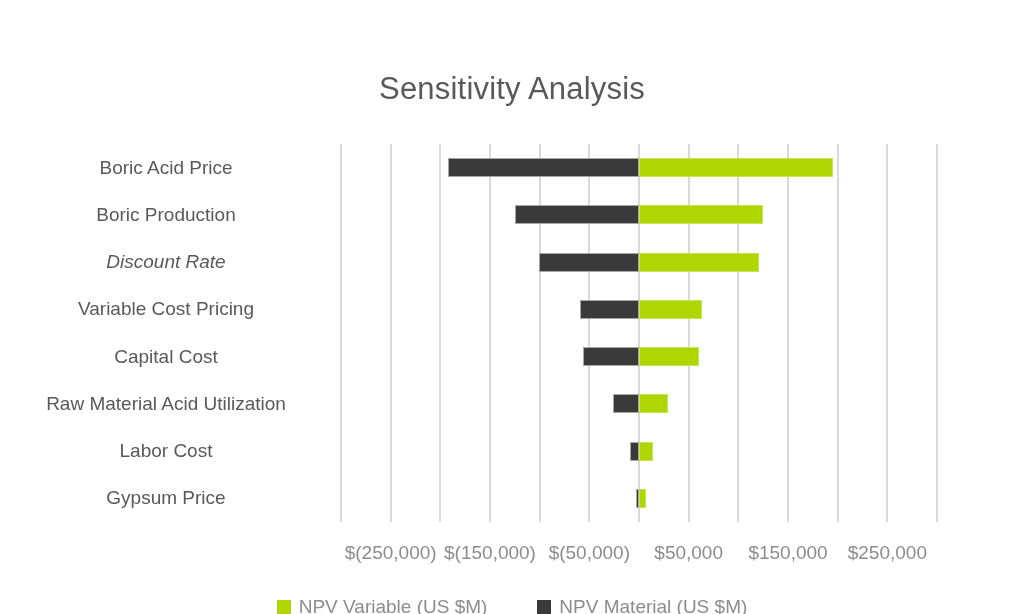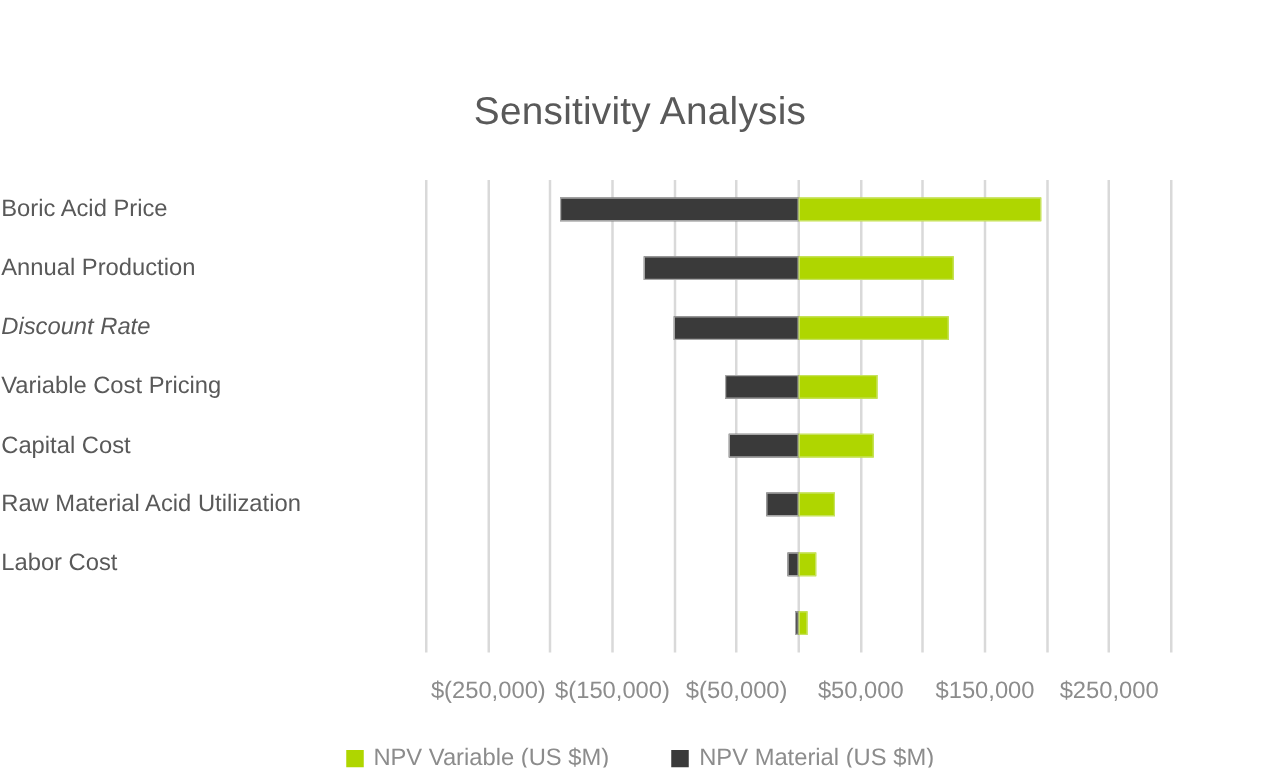--- a/index.html
+++ b/index.html
@@ -56,21 +56,21 @@
   }
   .gridline.zero-line {
     background: #d9d9d9;
   }
 
   
   .cat-label {
     position: absolute;
     right: 0;
     width: 330px;
-    text-align: left;
+    text-align: center;
     font-size: 19px;
     line-height: 22px;
     color: #595959;
     white-space: nowrap;
   }
   #cat-labels {
     position: absolute;
     left: 0;
     top: 104px;
     width: 331px;
@@ -147,26 +147,27 @@
 </style>
 </head>
 <body>
 
 <div id="chart-root">
 
   <div id="chart-title">Sensitivity Analysis</div>
 
   <div id="cat-labels">
       <div class="cat-label" style="top: 12.625px;">Boric Acid Price</div>
-      <div class="cat-label" style="top: 59.875px;">Annual Production</div>
+      <div class="cat-label" style="top: 59.875px;">Boric Production</div>
       <div class="cat-label" style="top: 107.125px; font-style: italic;">Discount Rate</div>
       <div class="cat-label" style="top: 154.375px;">Variable Cost Pricing</div>
       <div class="cat-label" style="top: 248.875px;">Raw Material Acid Utilization</div>
       <div class="cat-label" style="top: 201.625px;">Capital Cost</div>
       <div class="cat-label" style="top: 296.125px;">Labor Cost</div>
+      <div class="cat-label" style="top: 343.375px;">Gypsum Price</div>
     </div>
 
   <div id="plot-area">
     <div id="gridlines">
         <div class="gridline" style="left: -1px;"></div>
         <div class="gridline" style="left: 48.6667px;"></div>
         <div class="gridline" style="left: 98.3333px;"></div>
         <div class="gridline" style="left: 148px;"></div>
         <div class="gridline" style="left: 197.667px;"></div>
         <div class="gridline" style="left: 247.333px;"></div>

